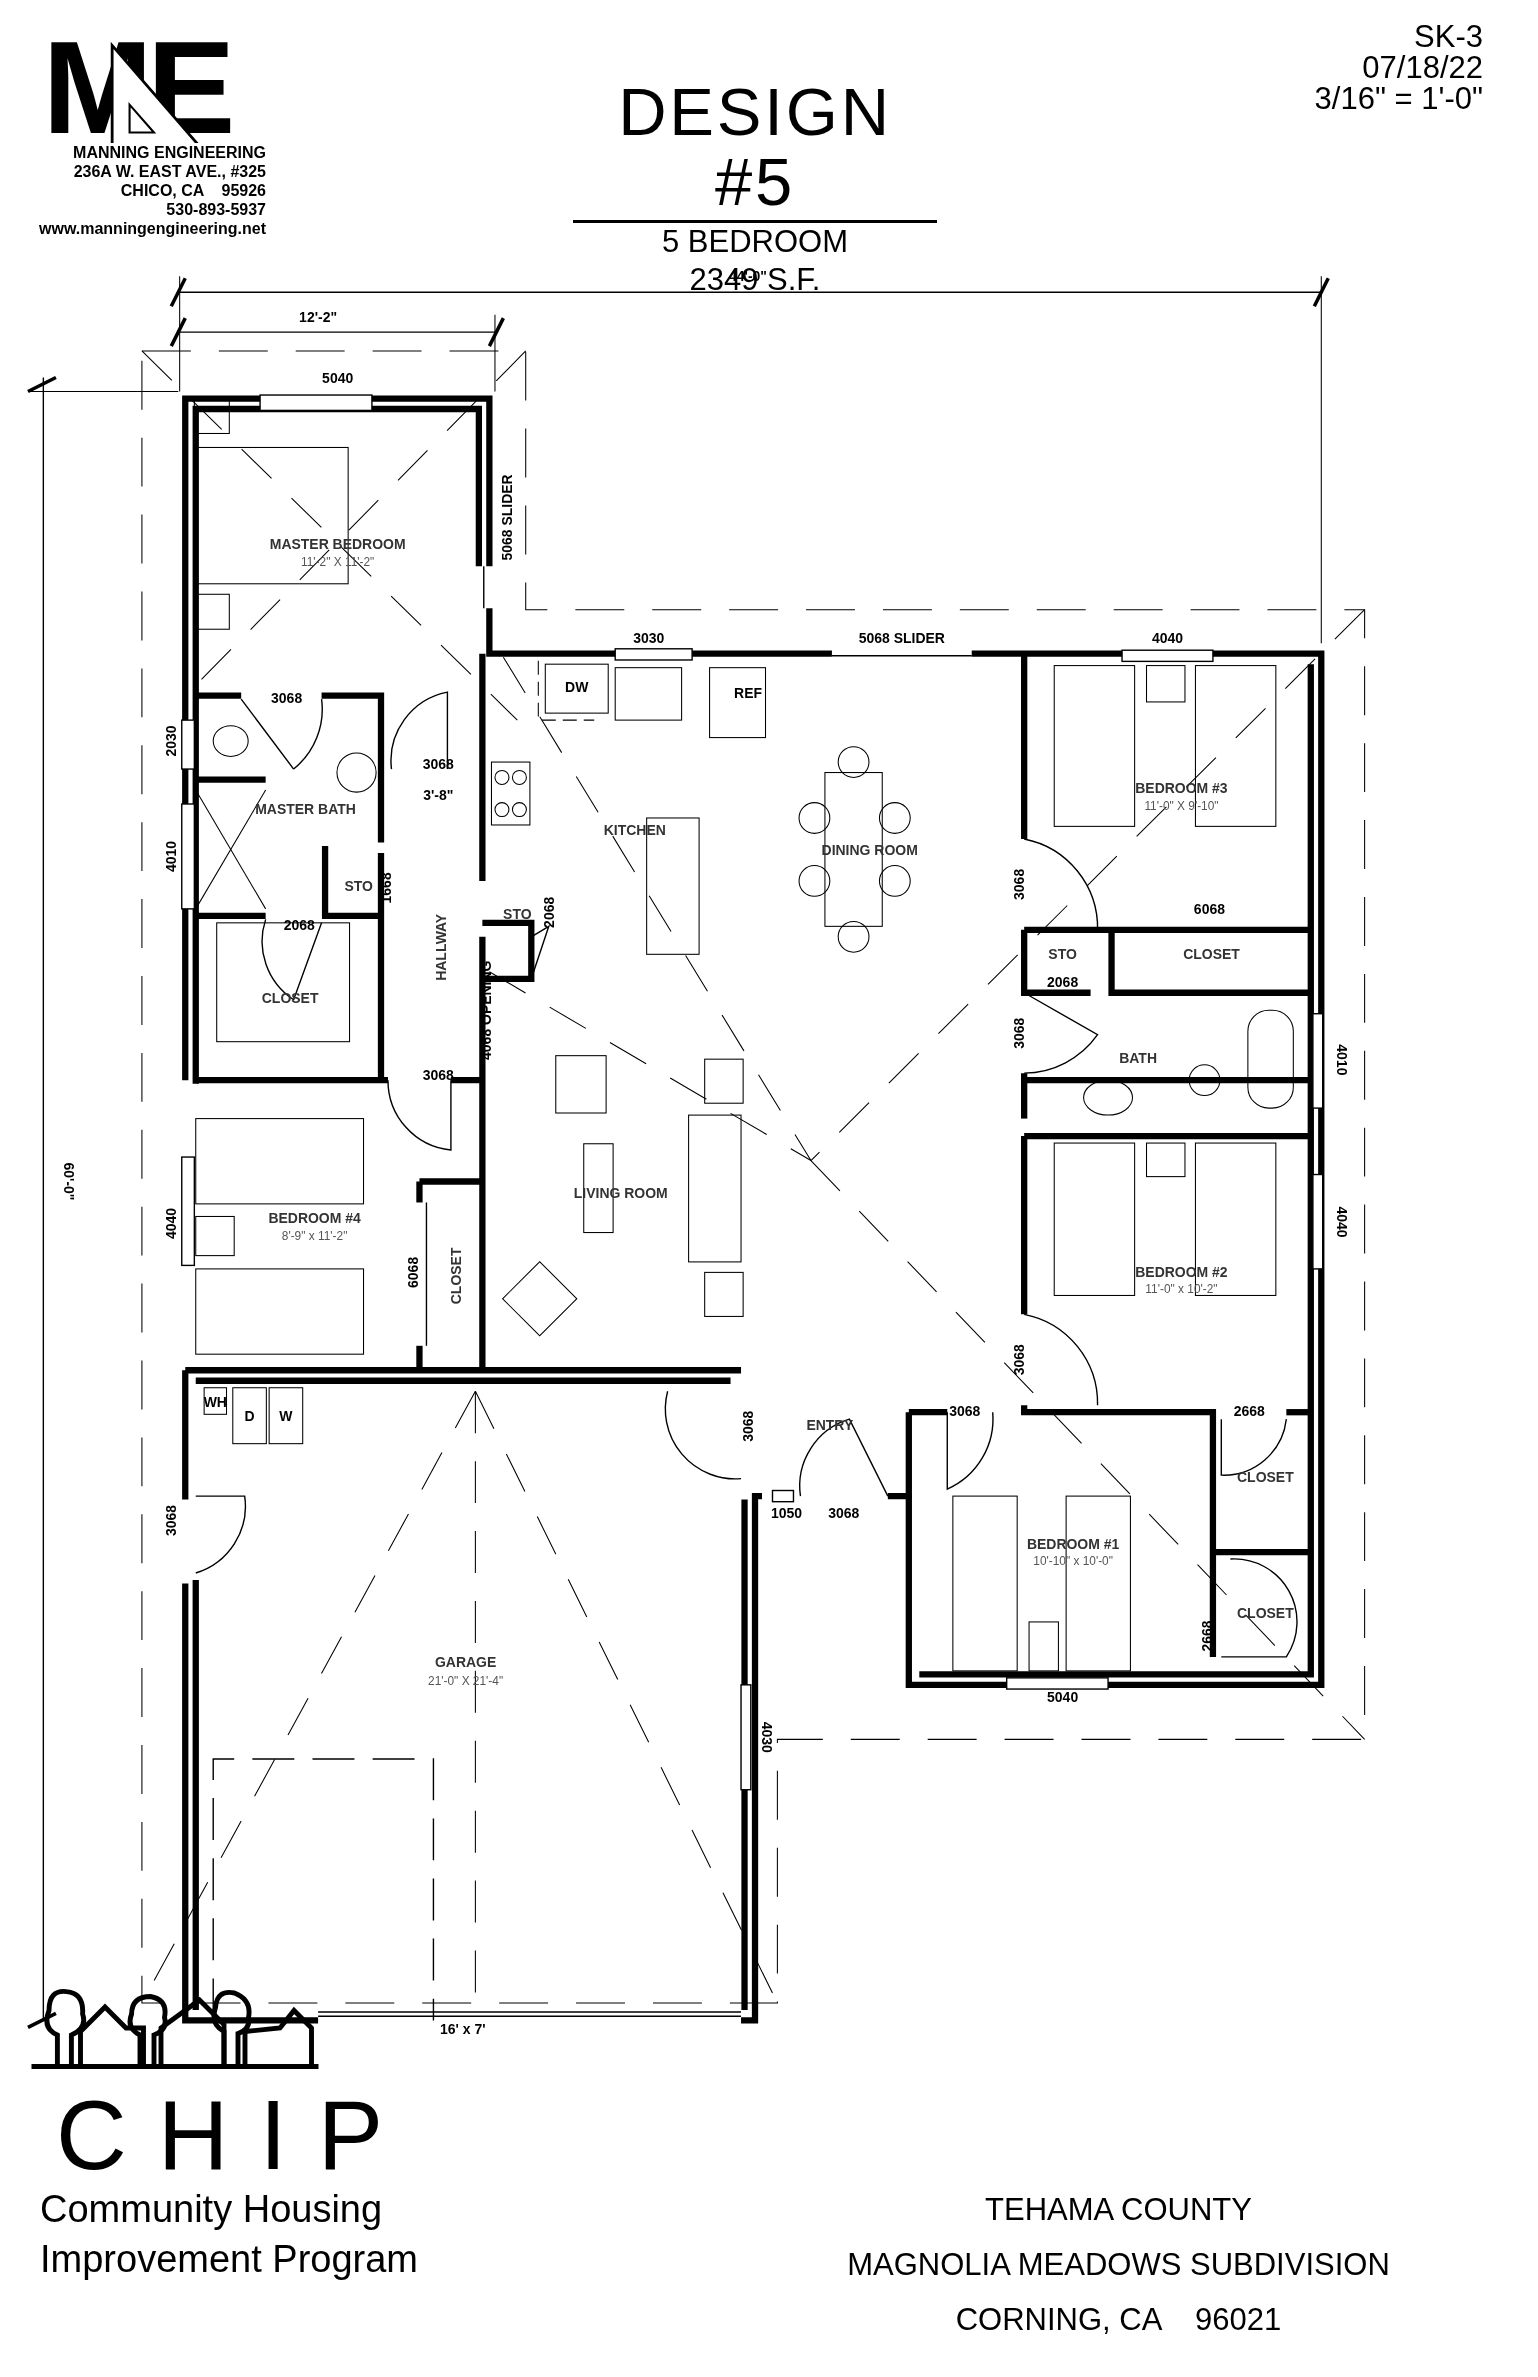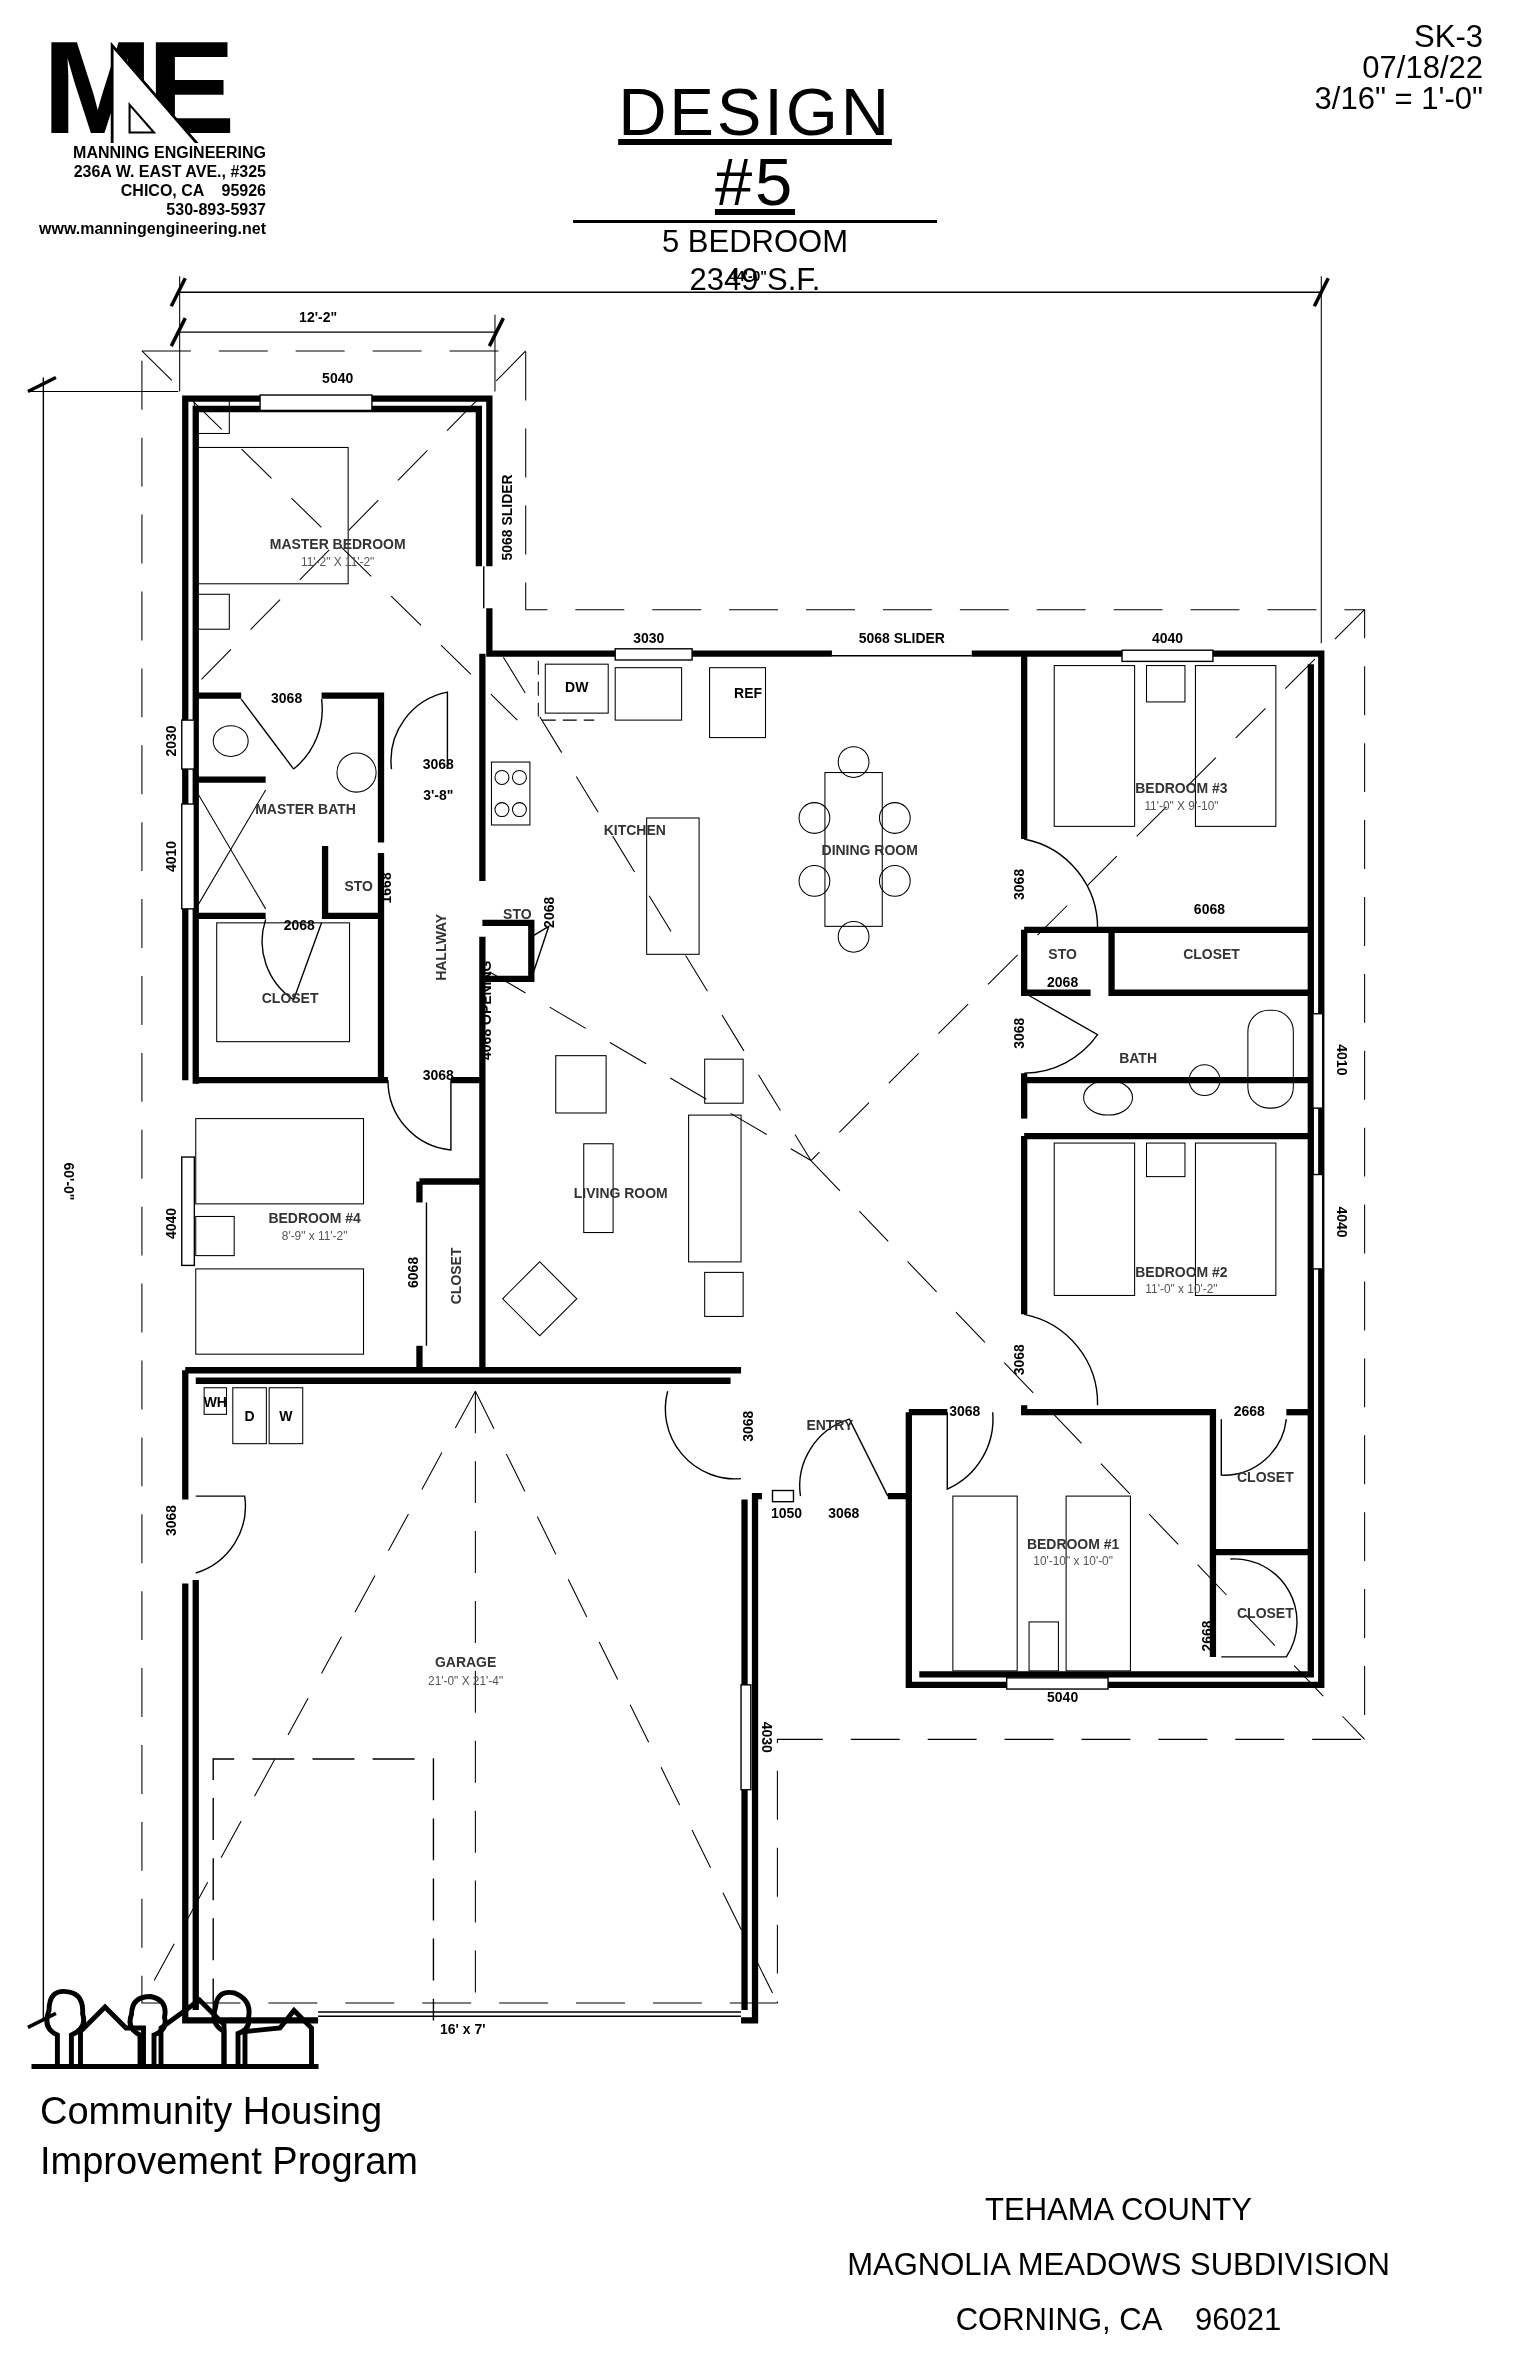--- a/index.html
+++ b/index.html
@@ -2,21 +2,21 @@
 <html style="font-size:11.2px"><head>
 <meta charset="utf-8">
 <style>
   html,body{margin:0;padding:0;background:#fff;}
   body{width:1538px;height:2377px;position:relative;overflow:hidden;font-family:"Liberation Sans",sans-serif;color:#000;}
   .abs{position:absolute;}
   .me-logo{left:28px;top:28px;width:238px;}
   .me-mark{font-family:"Liberation Serif",serif;font-size:105px;line-height:105px;letter-spacing:-12.6px;font-weight:bold;text-align:center;height:115px;position:relative;}
   .me-line{font-size:16px;font-weight:bold;text-align:right;line-height:19px;white-space:nowrap;}
   .title-block{left:573px;top:77px;width:364px;text-align:center;}
-  .title{font-size:67px;font-weight:normal;letter-spacing:2.8px;line-height:70px;border-bottom:3.5px solid #000;display:inline-block;padding:0 0 2.8px 0;text-decoration:underline;}
+  .title{font-size:67px;font-weight:normal;letter-spacing:2.8px;line-height:70px;border-bottom:3.5px solid #000;display:inline-block;padding:0 0 2.8px 0;}
   .sub{font-size:31px;line-height:38px;}
   .sheet{right:55px;top:21px;text-align:right;font-size:31px;line-height:31px;}
   .chip{left:28px;top:1986px;width:448px;}
   .chip-big{font-family:"Liberation Sans",sans-serif;font-size:98px;letter-spacing:31px;line-height:98px;margin-left:28px;}
   .chip-small{font-size:38px;line-height:50px;margin-left:12px;}
   .loc{left:734px;top:2182px;width:769px;text-align:center;font-size:31px;line-height:55px;}
   svg text{font-family:"Liberation Sans",sans-serif;}
   .lbl{font-size:20px;font-weight:bold;fill:#333;}
   .dimtxt{font-size:20px;font-weight:bold;fill:#000;}
   .sz{font-size:17px;fill:#555;}
@@ -327,20 +327,21 @@
     <g fill="none" stroke="#000" stroke-width="7">
       <path d="M42,115 L42,70 Q20,60 30,35 Q30,5 55,8 Q80,10 78,40 Q85,60 62,70 L62,115"></path>
       <path d="M75,115 L75,65 L110,30 L140,60 L165,60 L165,115"></path>
       <path d="M160,115 L160,70 Q140,60 148,40 Q148,15 175,15 Q200,20 195,45 Q200,62 180,70 L180,115"></path>
       <path d="M190,115 L190,60 L245,20 L280,55 L280,115"></path>
       <path d="M280,115 L280,65 Q260,55 268,30 Q270,5 295,10 Q320,20 315,45 Q318,62 300,68 L300,115"></path>
       <path d="M310,115 L310,65 L360,60 L380,35 L405,60 L405,115"></path>
       <line x1="5" y1="115" x2="415" y2="115"></line>
     </g>
   </svg>
+  <div class="chip-big">CHIP</div>
   <div class="chip-small">Community Housing</div>
   <div class="chip-small">Improvement Program</div>
 </div>
 
 <div class="abs loc">
   <div>TEHAMA COUNTY</div>
   <div>MAGNOLIA MEADOWS SUBDIVISION</div>
   <div style="white-space:pre;">CORNING, CA    96021</div>
 </div>
 

